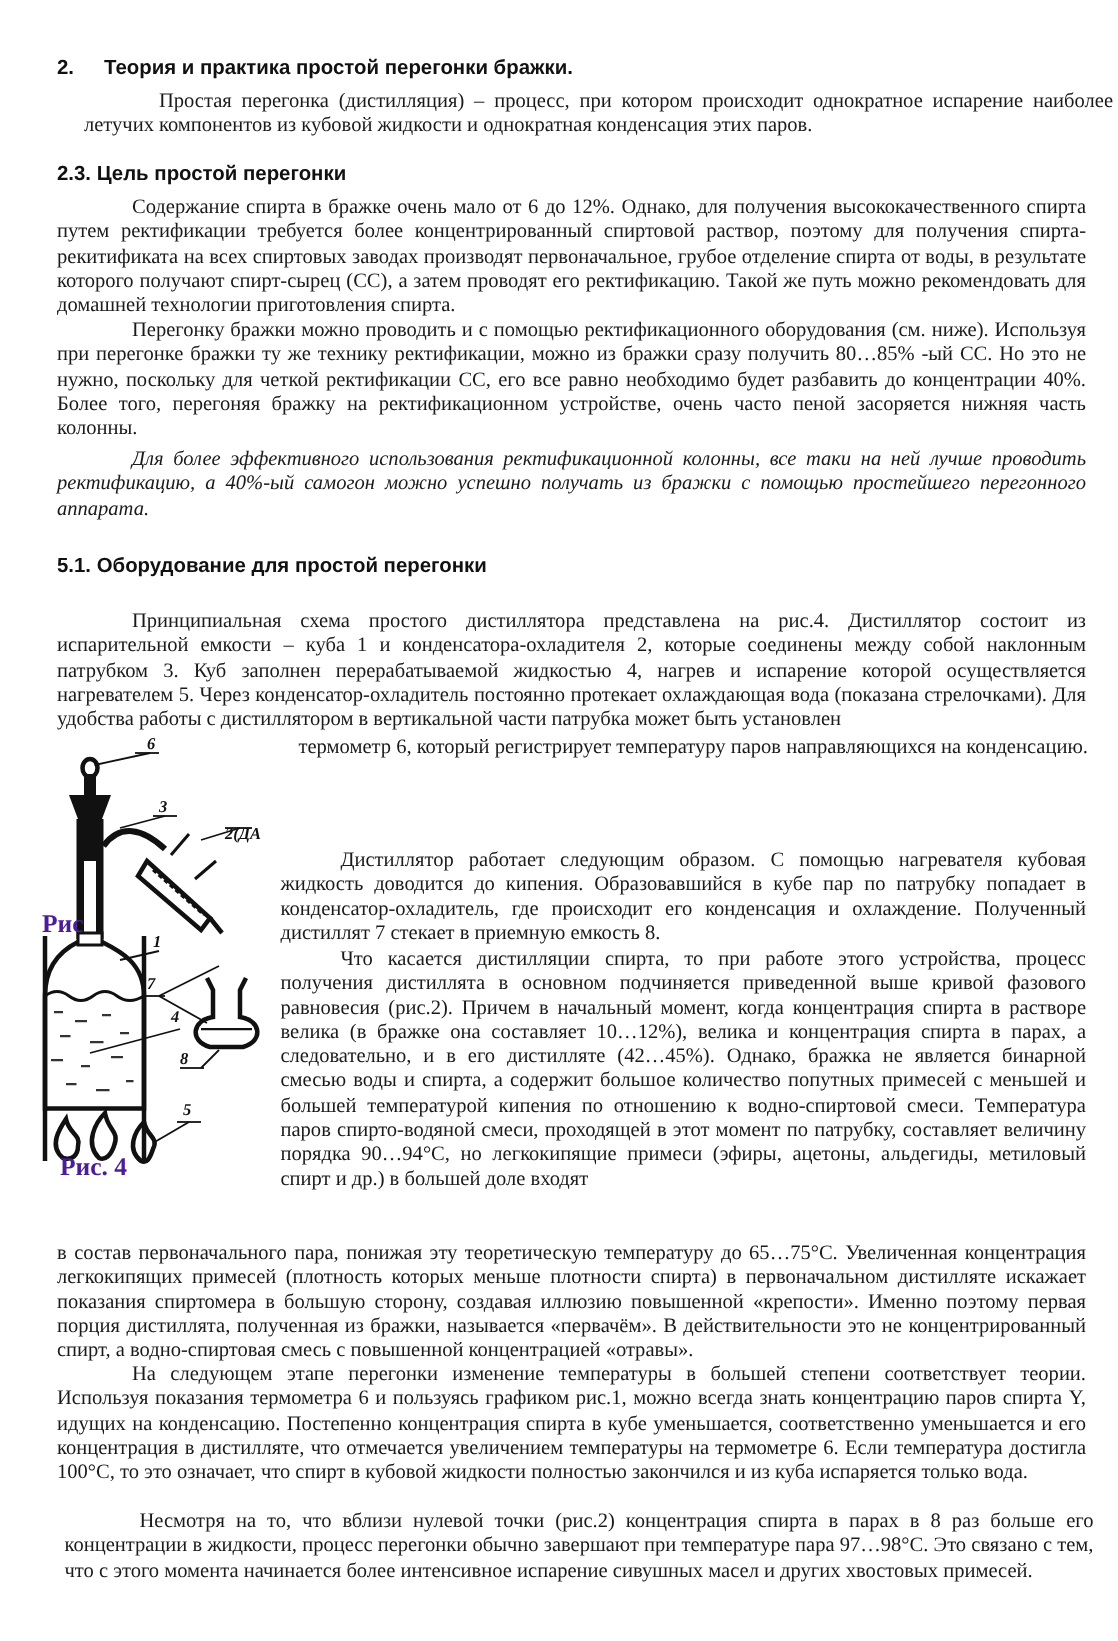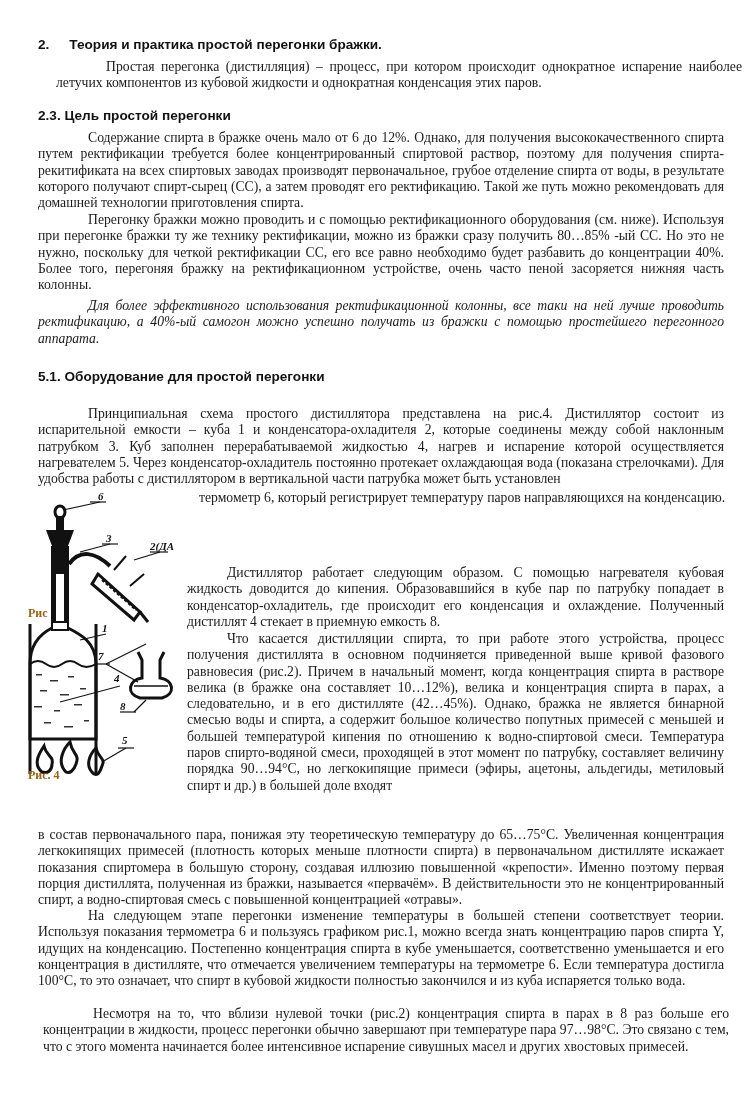--- a/index.html
+++ b/index.html
@@ -3,21 +3,21 @@
   <meta charset="utf-8">
   <style>
     html, body { margin: 0; padding: 0; background: #ffffff; }
     body { width: 745px; height: 1094px; position: relative; overflow: hidden; color: #111; }
     .page { position: absolute; left: 0; top: 0; width: 745px; height: 1094px; }
     .h { position: absolute; font-family: "Liberation Sans", sans-serif; font-weight: bold; font-size: 13.6px; color: #111; white-space: nowrap; }
     .p { position: absolute; font-family: "Liberation Serif", serif; font-size: 13.7px; line-height: 16.3px; text-align: justify; color: #1a1a1a; margin: 0; }
     .p.ind { text-indent: 50px; }
     .last-left { text-align-last: left; }
     .figure { position: absolute; left: 10px; top: 494px; width: 180px; height: 280px; }
-    .fig-label { position: absolute; font-family: "Liberation Serif", serif; font-weight: bold; font-size: 12px; color: #a16207; }
+    .fig-label { position: absolute; font-family: "Liberation Serif", serif; font-weight: bold; font-size: 17px; color: #4c1d95; }
     .num { font-family: "Liberation Serif", serif; font-style: italic; font-weight: bold; font-size: 11px; }
   </style>
 </head>
 <body>
 
 <div class="page">
 
   <div class="h" style="left:38px; top:37px;">
     <span>2.</span><span style="display:inline-block;width:20px;"></span><span>Теория и практика простой перегонки бражки.</span>
   </div>
@@ -101,29 +101,29 @@
         <path d="M32 148 C 22 140, 30 128, 34 122 C 36 132, 44 132, 42 140 C 42 146, 38 150, 32 148 Z"></path>
         <path d="M56 148 C 46 138, 54 124, 60 118 C 62 130, 70 130, 66 140 C 64 146, 60 150, 56 148 Z"></path>
         <path d="M84 150 C 74 142, 80 130, 86 124 C 88 134, 96 134, 92 142 C 90 148, 88 152, 84 150 Z"></path>
         <line x1="92" y1="138" x2="116" y2="124" stroke-width="1.2"></line>
         <line x1="108" y1="124" x2="124" y2="124" stroke-width="1.2"></line>
       </g>
     </svg>
     
     <span class="num" style="position:absolute;left:88px;top:-4px;">6</span>
     <span class="num" style="position:absolute;left:96px;top:38px;">3</span>
-    <span class="num" style="position:absolute;left:140px;top:46px;">2(ДА</span>
+    <span class="num" style="position:absolute;left:140px;top:56px;">2(ДА</span>
     <span class="num" style="position:absolute;left:92px;top:128px;">1</span>
     <span class="num" style="position:absolute;left:88px;top:156px;">7</span>
     <span class="num" style="position:absolute;left:104px;top:178px;">4</span>
     <span class="num" style="position:absolute;left:110px;top:206px;">8</span>
     <span class="num" style="position:absolute;left:112px;top:240px;">5</span>
     <span class="fig-label" style="left:18px; top:112px;">Рис</span>
   </div>
-  <div class="fig-label" style="left:28px; top:768px;">Рис. 4</div>
+  <div class="fig-label" style="left:40px; top:768px;">Рис. 4</div>
 
-  <p class="p ind last-left" style="left:187px; top:565px; width:537px; text-indent:40px;">Дистиллятор работает следующим образом. С помощью нагревателя кубовая жидкость доводится до кипения. Образовавшийся в кубе пар по патрубку попадает в конденсатор-охладитель, где происходит его конденсация и охлаждение. Полученный дистиллят 4 стекает в приемную емкость 8.</p>
+  <p class="p ind last-left" style="left:187px; top:565px; width:537px; text-indent:40px;">Дистиллятор работает следующим образом. С помощью нагревателя кубовая жидкость доводится до кипения. Образовавшийся в кубе пар по патрубку попадает в конденсатор-охладитель, где происходит его конденсация и охлаждение. Полученный дистиллят 7 стекает в приемную емкость 8.</p>
   <p class="p ind" style="left:187px; top:631px; width:537px; text-indent:40px;">Что касается дистилляции спирта, то при работе этого устройства, процесс получения дистиллята в основном подчиняется приведенной выше кривой фазового равновесия (рис.2). Причем в начальный момент, когда концентрация спирта в растворе велика (в бражке она составляет 10…12%), велика и концентрация спирта в парах, а следовательно, и в его дистилляте (42…45%). Однако, бражка не является бинарной смесью воды и спирта, а содержит большое количество попутных примесей с меньшей и большей температурой кипения по отношению к водно-спиртовой смеси. Температура паров спирто-водяной смеси, проходящей в этот момент по патрубку,  составляет величину порядка 90…94°С, но легкокипящие примеси (эфиры, ацетоны, альдегиды, метиловый спирт и др.) в большей доле входят</p>
   <p class="p last-left" style="left:38px; top:827px; width:686px;">в состав первоначального пара, понижая эту теоретическую температуру до 65…75°С. Увеличенная концентрация легкокипящих примесей (плотность которых меньше плотности спирта) в первоначальном дистилляте искажает показания спиртомера в большую сторону, создавая иллюзию повышенной «крепости». Именно поэтому первая порция дистиллята, полученная из бражки, называется «первачём». В действительности это не концентрированный спирт, а водно-спиртовая смесь с повышенной концентрацией «отравы».</p>
   <p class="p ind last-left" style="left:38px; top:908px; width:686px;">На следующем этапе перегонки изменение температуры в большей степени соответствует теории. Используя показания термометра 6 и пользуясь графиком рис.1, можно всегда знать концентрацию паров спирта Y, идущих на конденсацию. Постепенно концентрация спирта в кубе уменьшается, соответственно уменьшается и его концентрация в дистилляте, что отмечается увеличением температуры на термометре 6. Если температура достигла 100°С, то  это означает, что спирт в кубовой жидкости полностью закончился и из куба испаряется только вода.</p>
   <p class="p ind last-left" style="left:43px; top:1006px; width:686px;">Несмотря на то, что вблизи нулевой точки (рис.2) концентрация спирта в парах в 8 раз больше его концентрации в жидкости, процесс перегонки обычно завершают при температуре пара 97…98°С.  Это связано с тем, что с этого момента начинается более интенсивное испарение сивушных масел и других хвостовых примесей.</p>
 
 </div>
 
 </body></html>

